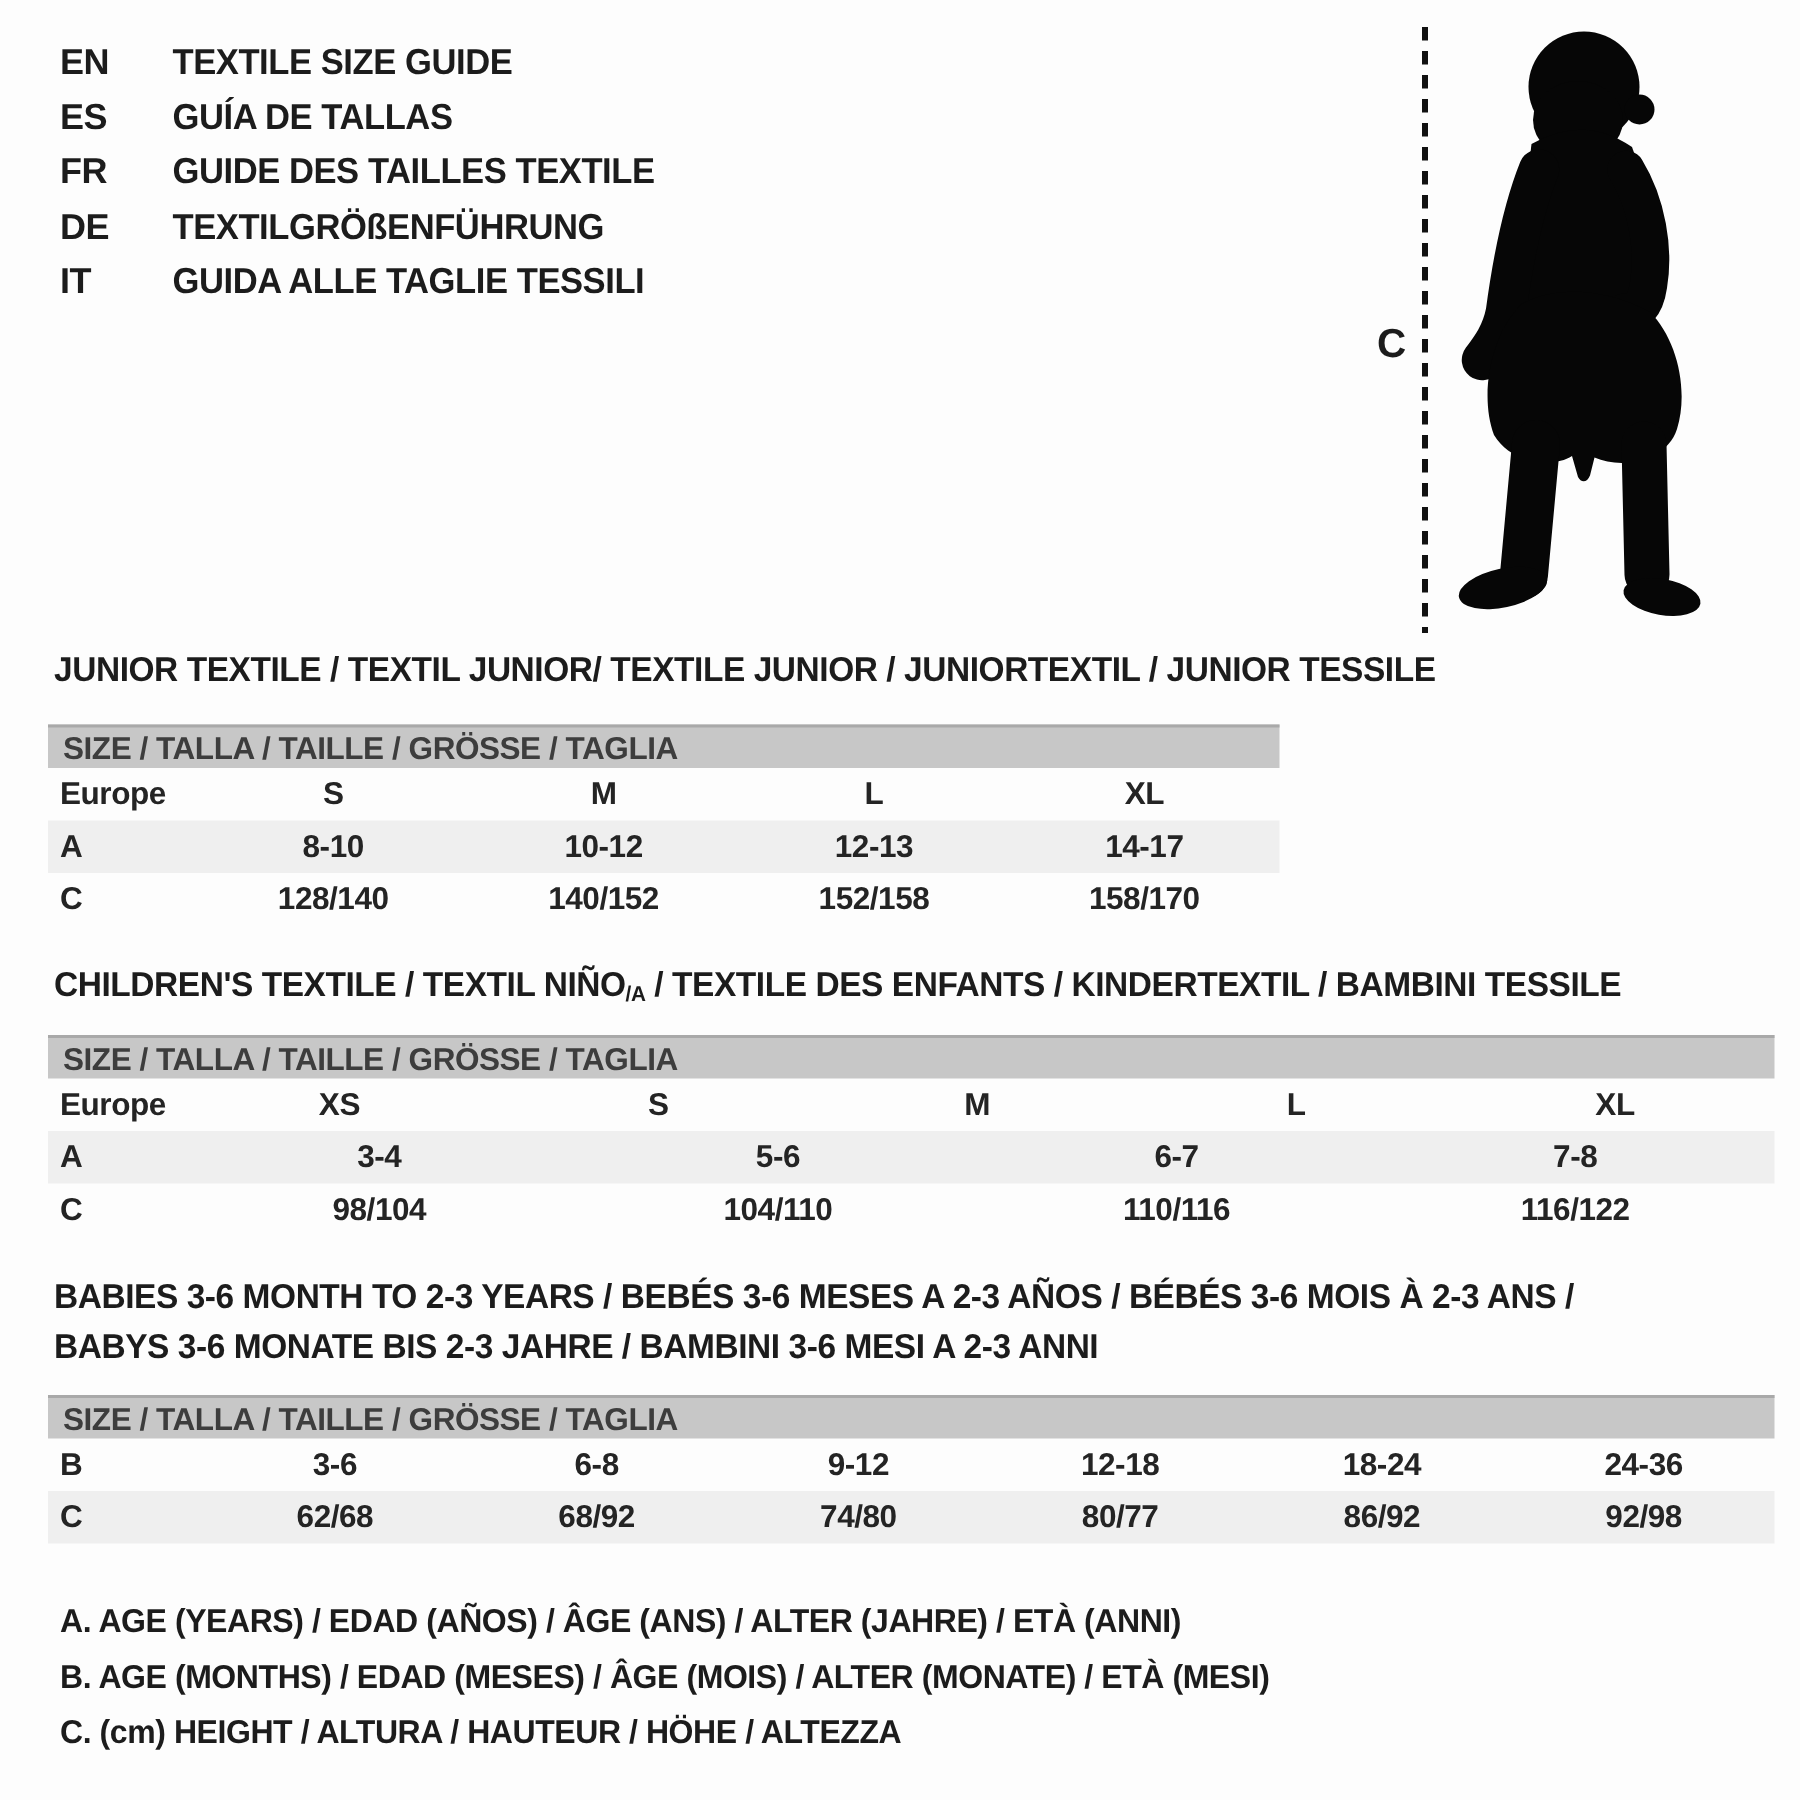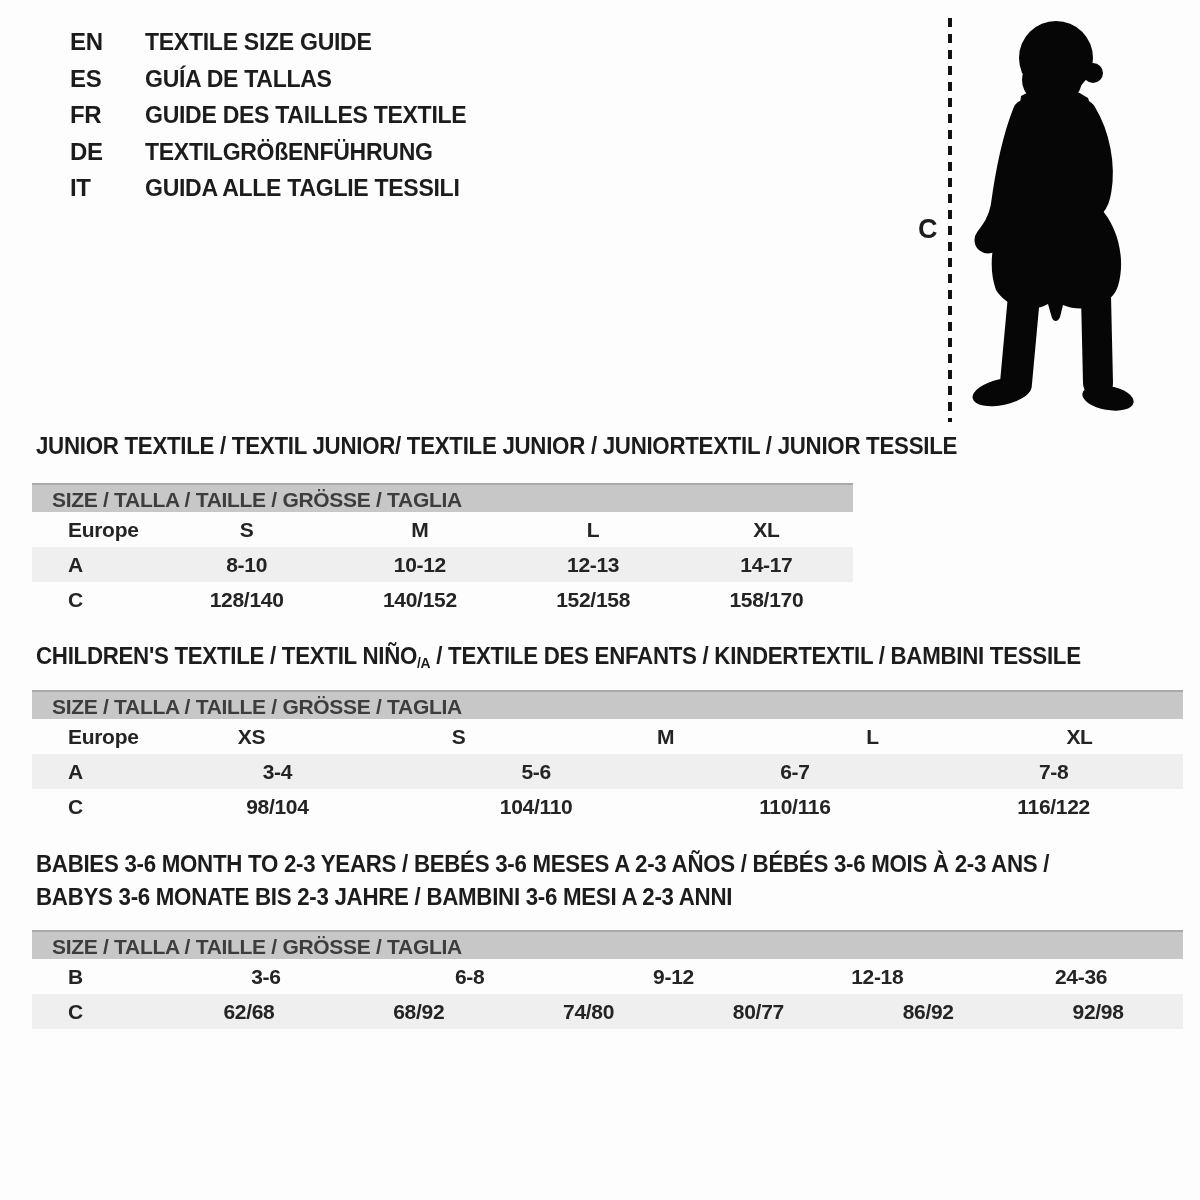--- a/index.html
+++ b/index.html
@@ -6,21 +6,21 @@
   .page {
     position:relative; width:1200px; height:1200px;
     background:var(--page-bg, #fdfdfd);
     font-family:"Liberation Sans", "DejaVu Sans", sans-serif;
     color:var(--text, #1c1c1c);
     letter-spacing:-0.3px;
     overflow:hidden;
   }
 
   
-  .lang-block { position:absolute; left:40px; top:24px;margin-left:30px; }
+  .lang-block { position:absolute; left:40px; top:24px; }
   .lang-row { display:flex; height:36.5px; align-items:center; font-size:24px; font-weight:bold; }
   .lang-code { width:75px; flex:none; }
   .lang-title { white-space:nowrap; transform:scaleX(0.96); transform-origin:0 50%; }
 
   
   .figure { position:absolute; left:916px; top:16px; width:240px; height:412px; }
   .measure-label { position:absolute; left:2px; top:198px; font-size:27px; font-weight:bold; }
   .dash-line { position:absolute; left:31px; top:2px; }
   .silhouette { position:absolute; left:50px; top:2px; }
 
@@ -32,26 +32,26 @@
   }
   .heading-sub { font-size:0.62em; vertical-align:-0.25em; }
 
   
   .size-table { position:absolute; }
   .size-bar {
     height:29px; line-height:29px;
     background:var(--header-bar-bg, #c7c7c7);
     border-top:2px solid var(--header-bar-border, #a9a9a9);
     color:var(--bar-text, #3d3d3d);
-    font-size:21px; font-weight:bold; padding-left:20px;
+    font-size:21px; font-weight:bold; padding-left:10px;
     box-sizing:border-box;
   }
   .t-row { display:flex; height:35px; line-height:35px; font-size:21px; font-weight:bold; color:#242424; }
   .t-row.shaded { background:var(--shaded-row-bg, #efefef); }
-  .label-cell { flex:none; width:var(--labelw); padding-left:8px; box-sizing:border-box; text-align:left;margin-left:28px; }
+  .label-cell { flex:none; width:var(--labelw); padding-left:8px; box-sizing:border-box; text-align:left; }
   .cell { flex:1; text-align:center; }
 
   #junior-table   { left:32px; top:483px; width:821px;  --labelw:100px; }
   #children-table { left:32px; top:690px; width:1151px; --labelw:88px;  }
   #babies-table   { left:32px; top:930px; width:1151px; --labelw:104px; }
 
   
   .footnotes { position:absolute; left:40px; top:1062px; }
   .footnote { height:37px; line-height:37px; font-size:22px; font-weight:bold; white-space:nowrap;
               transform:scaleX(0.97); transform-origin:0 50%; }
@@ -162,27 +162,33 @@
   <div class="section-heading" style="top:851px;">BABIES 3-6 MONTH TO 2-3 YEARS / BEBÉS 3-6 MESES A 2-3 AÑOS / BÉBÉS 3-6 MOIS À 2-3 ANS /</div>
   <div class="section-heading" style="top:884px;">BABYS 3-6 MONATE BIS 2-3 JAHRE / BAMBINI 3-6 MESI A 2-3 ANNI</div>
   <div class="size-table" id="babies-table">
     <div class="size-bar">SIZE / TALLA / TAILLE / GRÖSSE / TAGLIA</div>
     <div class="t-row">
       <div class="label-cell">B</div>
       <div class="cell">3-6</div>
       <div class="cell">6-8</div>
       <div class="cell">9-12</div>
       <div class="cell">12-18</div>
+      <div class="cell">18-24</div>
       <div class="cell">24-36</div>
     </div>
     <div class="t-row shaded">
       <div class="label-cell">C</div>
       <div class="cell">62/68</div>
       <div class="cell">68/92</div>
       <div class="cell">74/80</div>
       <div class="cell">80/77</div>
       <div class="cell">86/92</div>
       <div class="cell">92/98</div>
     </div>
   </div>
 
+  <div class="footnotes">
+    <div class="footnote">A. AGE (YEARS) / EDAD (AÑOS) / ÂGE (ANS) / ALTER (JAHRE) / ETÀ (ANNI)</div>
+    <div class="footnote">B. AGE (MONTHS) / EDAD (MESES) / ÂGE (MOIS) / ALTER (MONATE) / ETÀ (MESI)</div>
+    <div class="footnote">C. (cm) HEIGHT / ALTURA / HAUTEUR / HÖHE / ALTEZZA</div>
+  </div>
 
 </div>
 
 </body></html>

